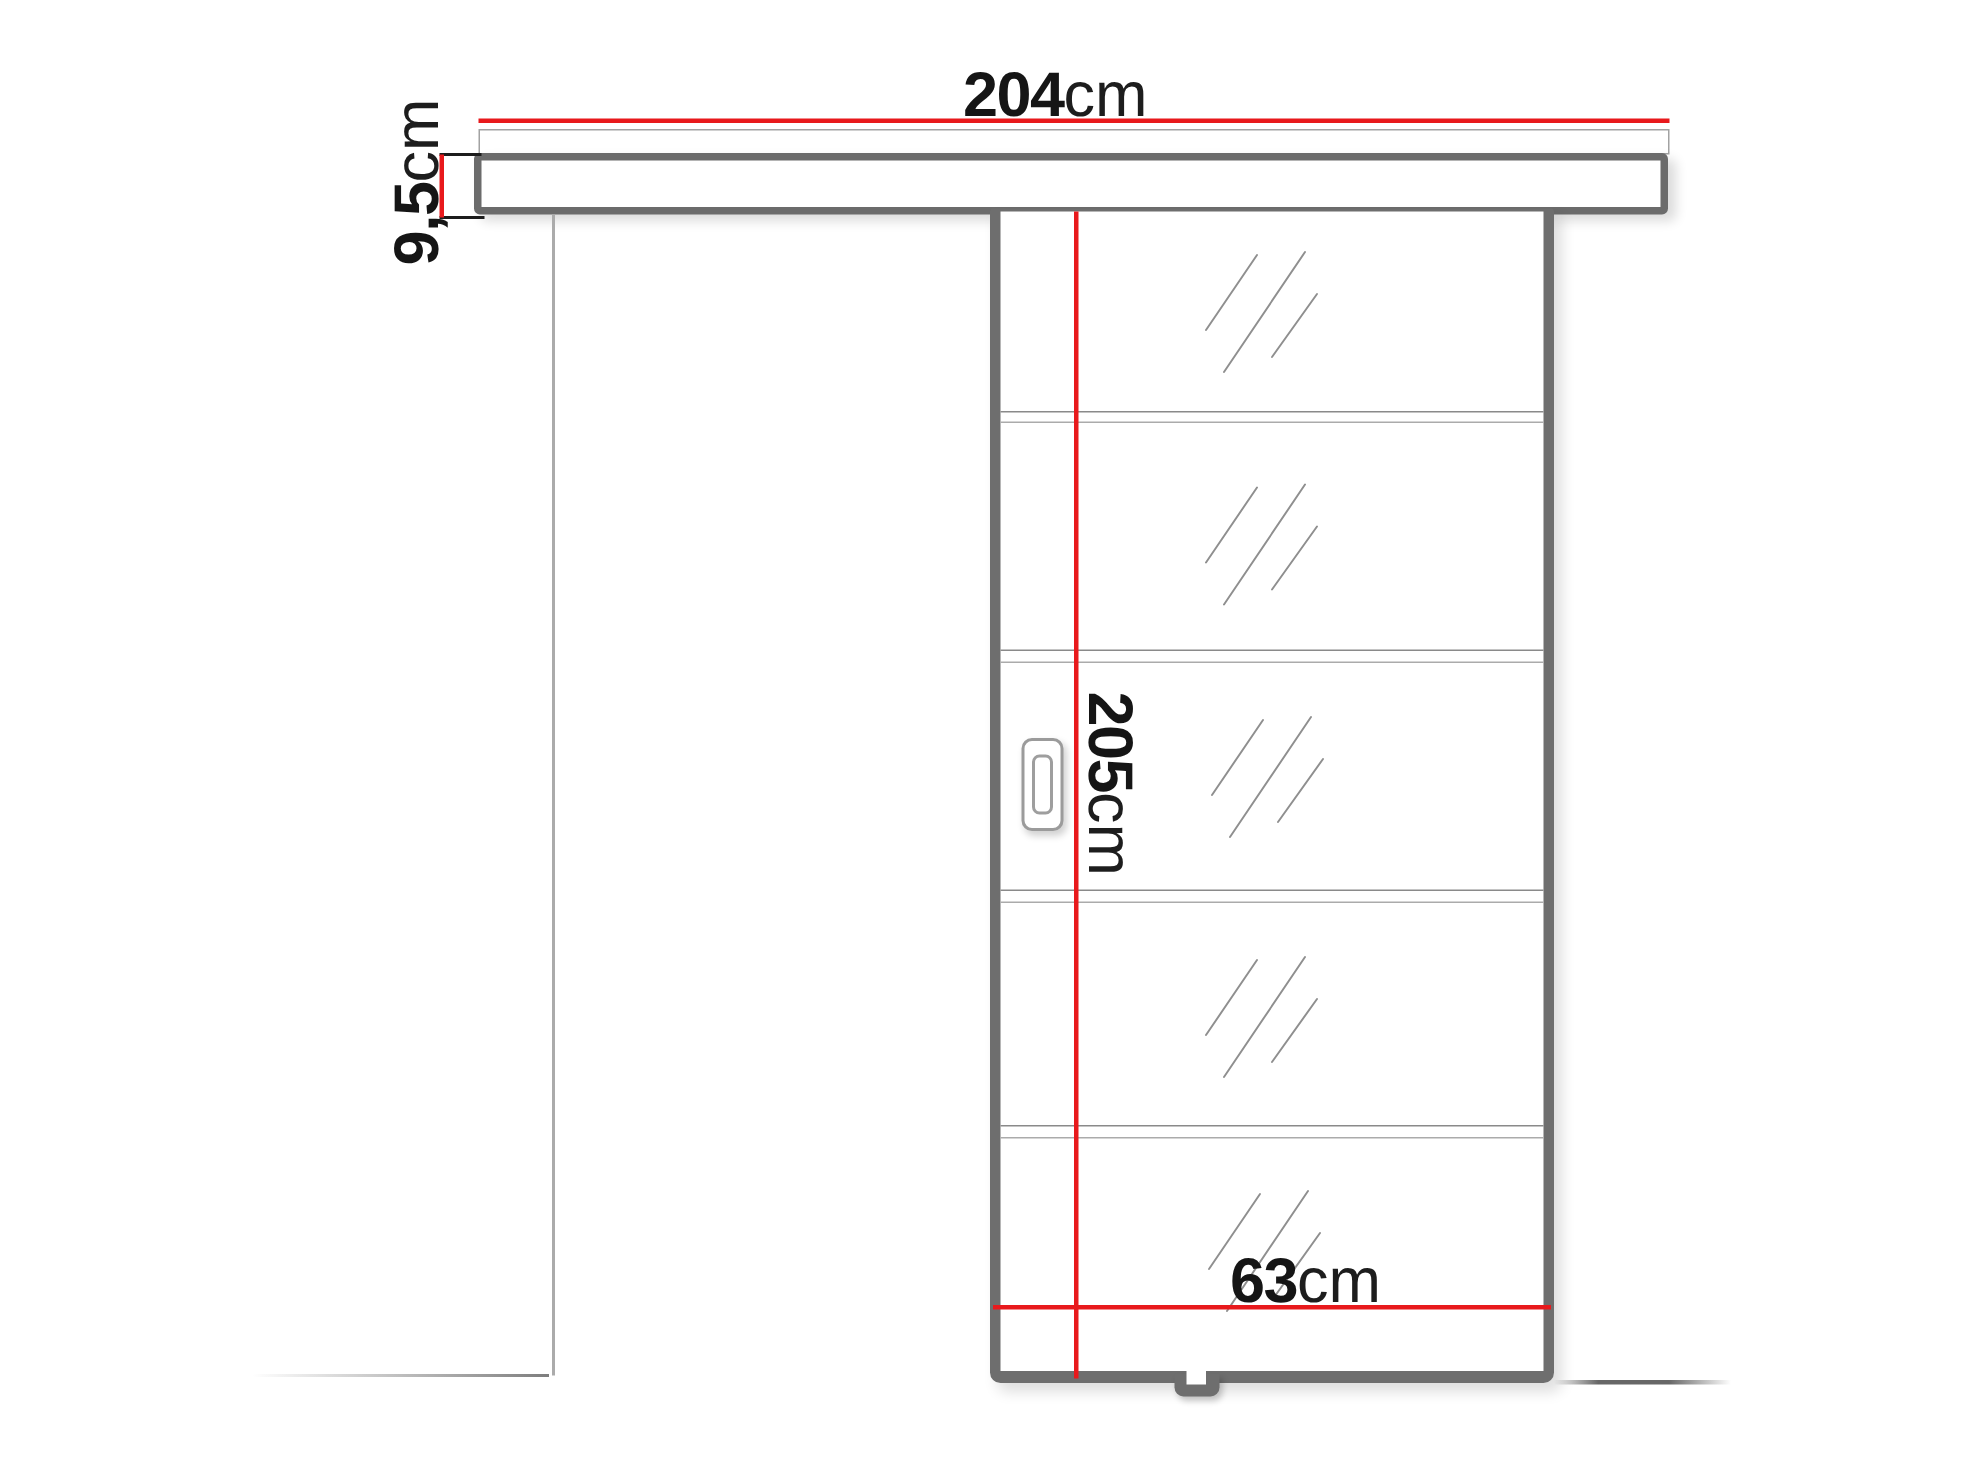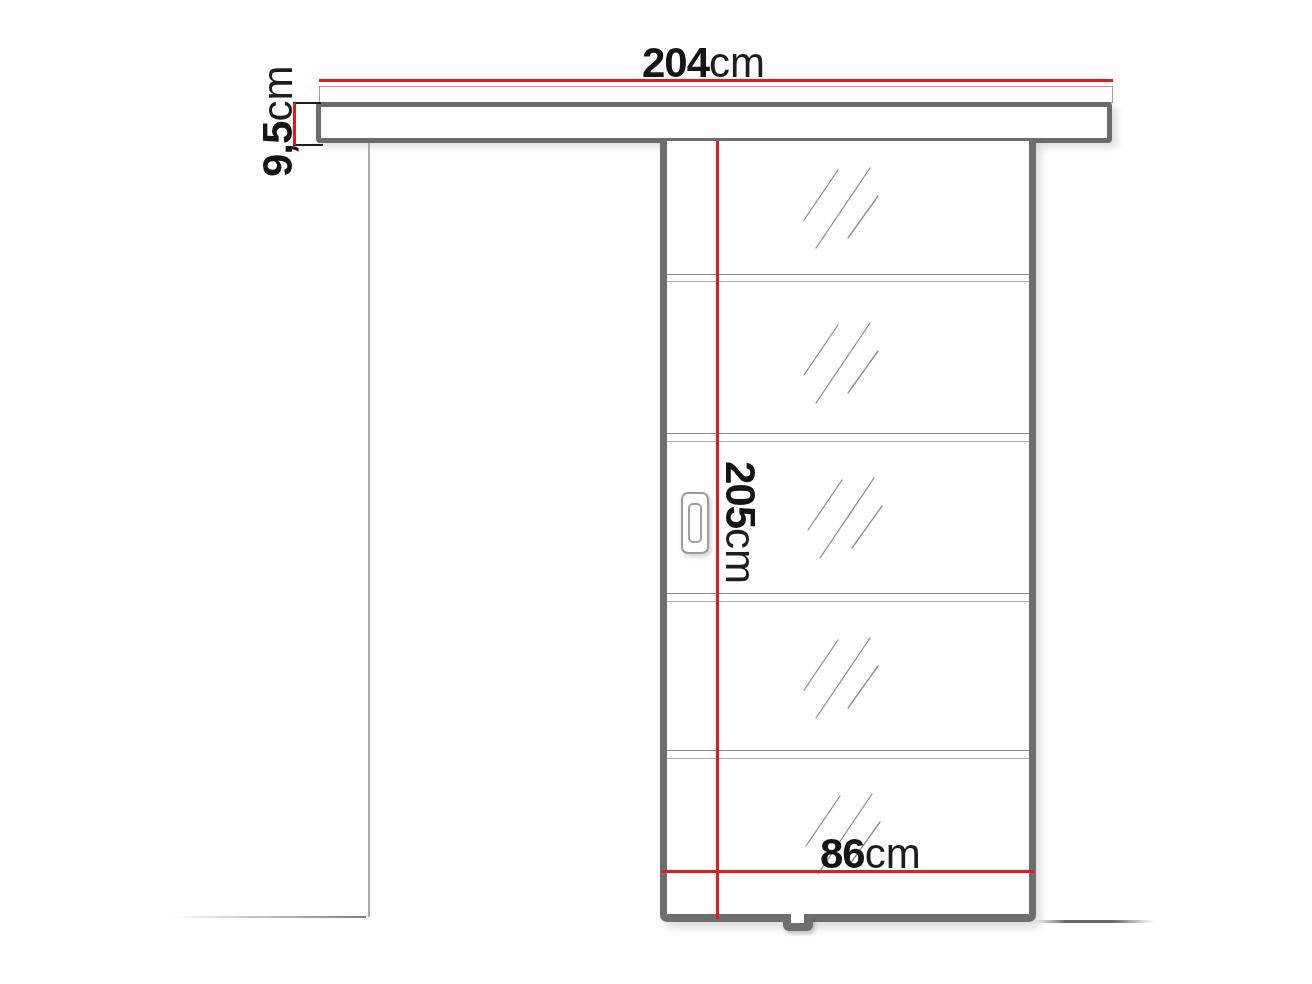--- a/index.html
+++ b/index.html
@@ -158,19 +158,19 @@
   <div class="dim-label rot90" style="left:761px;top:461px;">
     <span class="num">205</span><span class="unit">cm</span>
   </div>
 
   <div class="handle-outer"></div>
   <div class="handle-inner"></div>
 
   <div class="dim-line" style="left:662px;top:870px;width:372px;height:3px;"></div>
 
   <div class="dim-label" style="left:820px;top:833px;">
-    <span class="num">86</span><span class="unit">cm</span>
+    <span class="num">63</span><span class="unit">cm</span>
   </div>
 
   <div class="guide-tab"></div>
   <div class="guide-notch"></div>
 
 </div>
 
 </body></html>

